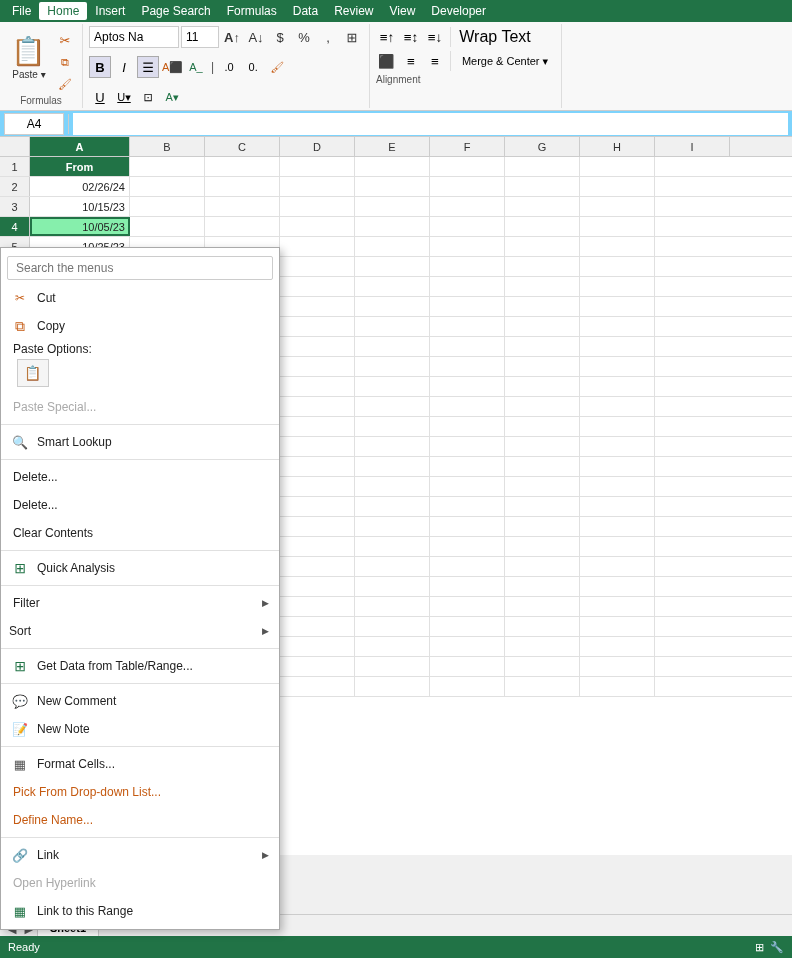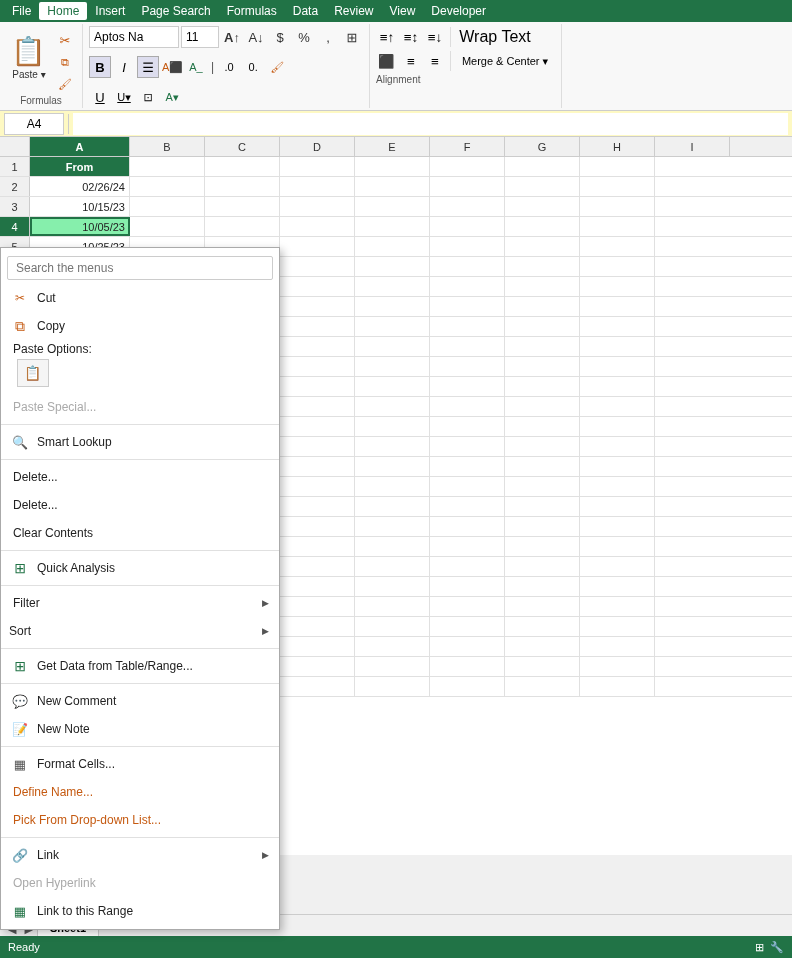--- a/index.html
+++ b/index.html
@@ -133,21 +133,21 @@
         <button style="width:22px; height:22px; border:1px solid transparent; background:transparent; cursor:pointer;">≡</button>
         <button style="width:22px; height:22px; border:1px solid transparent; background:transparent; cursor:pointer;">≡</button>
         <span style="width:1px; height:20px; background:#ddd; margin:0 2px;"></span>
         <button style="min-width:100px; height:22px; border:1px solid transparent; background:transparent; cursor:pointer; font-size:11px;">Merge &amp; Center ▾</button>
       </div>
       <div style="font-size:10px; color:#555;">Alignment</div>
     </div>
   </div>
 </div>
 
-<div style="height:26px; background:#fef9c3; border-bottom:1px solid #ccc; display:flex; align-items:center; padding:0 4px; gap:4px;">
+<div style="height:26px; background:#7dd3fc; border-bottom:1px solid #ccc; display:flex; align-items:center; padding:0 4px; gap:4px;">
   <input type="text" style="width: 60px; height: 22px; border: 1px solid rgb(204, 204, 204); padding: 0px 4px; font-size: 12px; text-align: center;" value="A4">
   <div style="width:1px; height:20px; background:#ccc;"></div>
   <input type="text" style="flex: 1 1 0%; height: 22px; border: none; outline: none; font-size: 12px; padding: 0px 4px;" value="">
 </div>
 
 <div style="position:relative; flex:1; background:white;">
 
   <div style="display:flex; height:20px; background:#f0f0f0; border-bottom:1px solid #ccc;">
     <div style="width:30px; min-width:30px; border-right:1px solid #ccc; background:#f0f0f0;"></div>
     <div style="width:100px; min-width:100px; border-right:1px solid #ccc; text-align:center; font-size:11px; color:white; line-height:20px; background:#217346; font-weight:bold;">A</div>
@@ -546,25 +546,25 @@
     </div>
 
     <div style="height:1px; background:#e0e0e0; margin:3px 0;"></div>
 
     <div class="context-item">
       <span class="item-icon" style="font-size:13px; color:#555;">▦</span>
       <span class="item-text">Format Cells...</span>
     </div>
 
     <div class="context-item" style="padding-left:12px; color:#c55a11;">
+      <span class="item-text" style="color:#c55a11;">Pick From Drop-down List...</span>
+    </div>
+
+    <div class="context-item" style="padding-left:12px; color:#c55a11;">
       <span class="item-text" style="color:#c55a11;">Define Name...</span>
-    </div>
-
-    <div class="context-item" style="padding-left:12px; color:#c55a11;">
-      <span class="item-text" style="color:#c55a11;">Pick From Drop-down List...</span>
     </div>
 
     <div style="height:1px; background:#e0e0e0; margin:3px 0;"></div>
 
     <div class="context-item has-submenu">
       <span class="item-icon" style="font-size:13px; color:#555;">🔗</span>
       <span class="item-text">Link</span>
     </div>
 
     <div class="context-item disabled" style="padding-left:12px; color:#aaa;justify-content:flex-end;">

